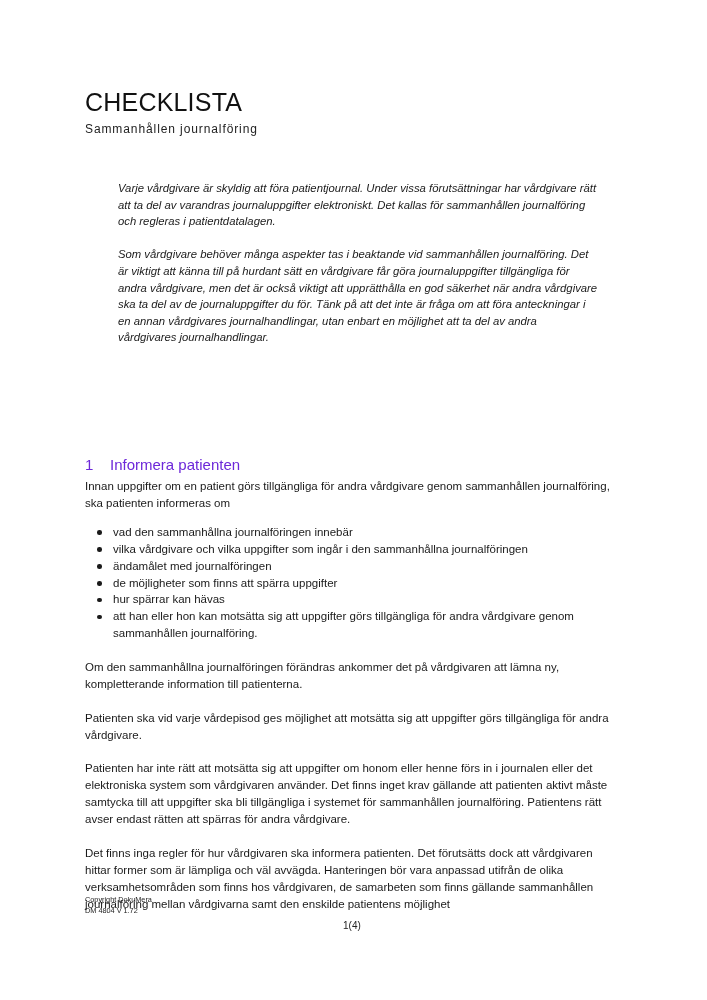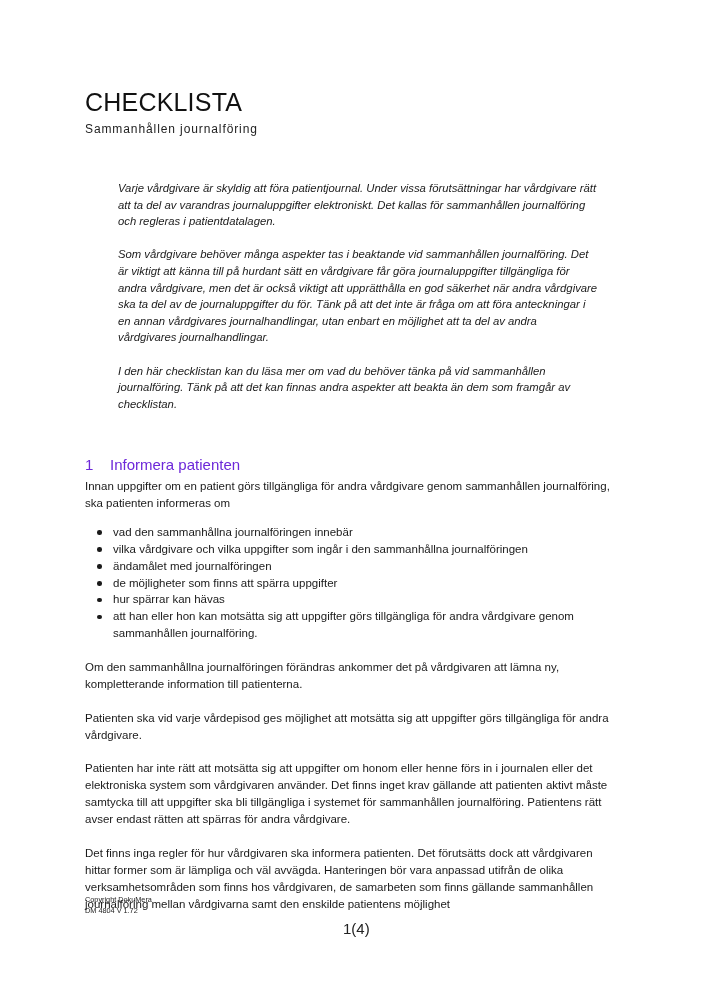--- a/index.html
+++ b/index.html
@@ -98,21 +98,21 @@
       top: 6.5px;
       width: 4.5px;
       height: 4.5px;
       border-radius: 50%;
       background: #1a1a1a;
     }
     .page-number {
       position: absolute;
       left: 343px;
       top: 920px;
-      font-size: 15px;
+      font-size: 10px;
       color: #222;
     }
     .footer {
       position: absolute;
       left: 85px;
       top: 894px;
       font-size: 7.3px;
       line-height: 11px;
       color: #222;
     }
@@ -121,21 +121,20 @@
 <body>
 
 <div class="page">
 
   <h1 class="title">CHECKLISTA</h1>
   <div class="subtitle">Sammanhållen journalföring</div>
 
   <div class="intro">
     <p>Varje vårdgivare är skyldig att föra patientjournal. Under vissa förutsättningar har vårdgivare rätt att ta del av varandras journaluppgifter elektroniskt. Det kallas för sammanhållen journalföring och regleras i patientdatalagen.</p>
     <p>Som vårdgivare behöver många aspekter tas i beaktande vid sammanhållen journalföring. Det är viktigt att känna till på hurdant sätt en vårdgivare får göra journaluppgifter tillgängliga för andra vårdgivare, men det är också viktigt att upprätthålla en god säkerhet när andra vårdgivare ska ta del av de journaluppgifter du för. Tänk på att det inte är fråga om att föra anteckningar i en annan vårdgivares journalhandlingar, utan enbart en möjlighet att ta del av andra vårdgivares journalhandlingar.</p>
-    <p>I den här checklistan kan du läsa mer om vad du behöver tänka på vid sammanhållen journalföring. Tänk på att det kan finnas andra aspekter att beakta än dem som framgår av checklistan.</p>
   </div>
 
   <h2 class="section-heading">
     <span class="num">1</span><span>Informera patienten</span>
   </h2>
 
   <div class="body">
     <p class="first">Innan uppgifter om en patient görs tillgängliga för andra vårdgivare genom sammanhållen journalföring, ska patienten informeras om</p>
     <ul>
       <li>vad den sammanhållna journalföringen innebär</li>

